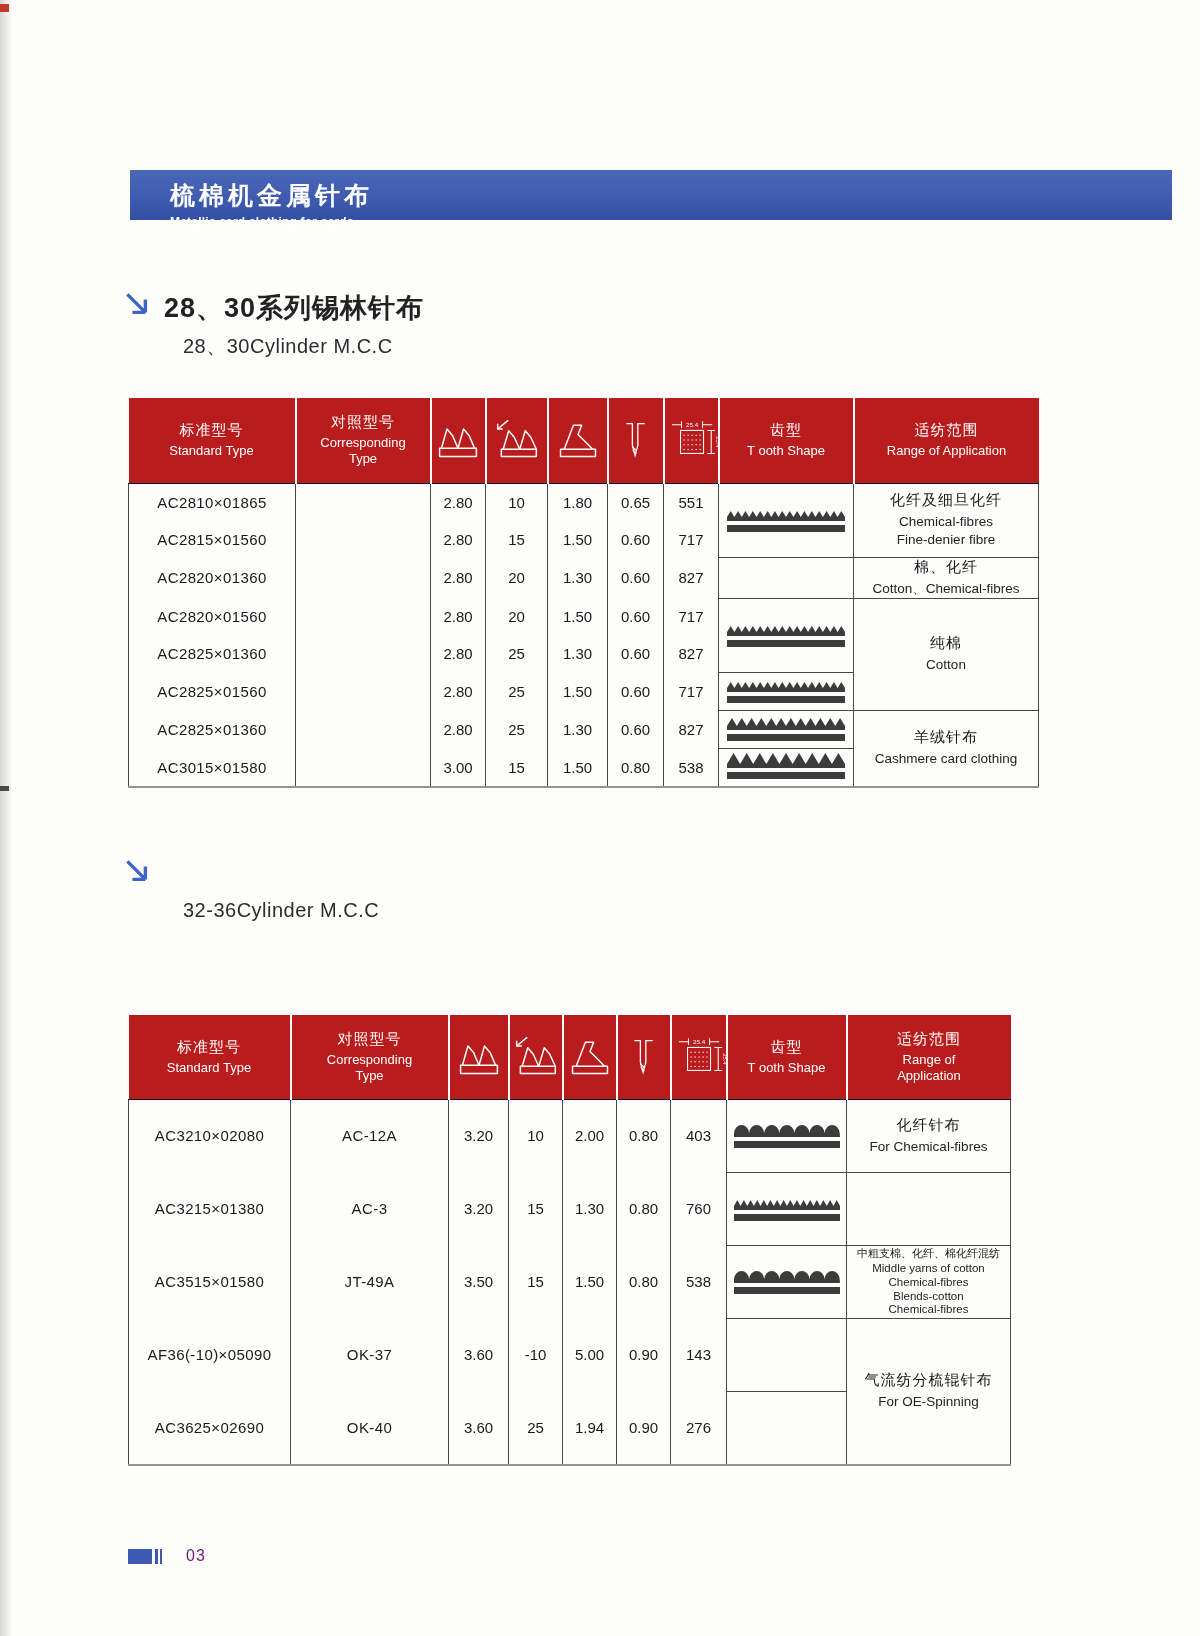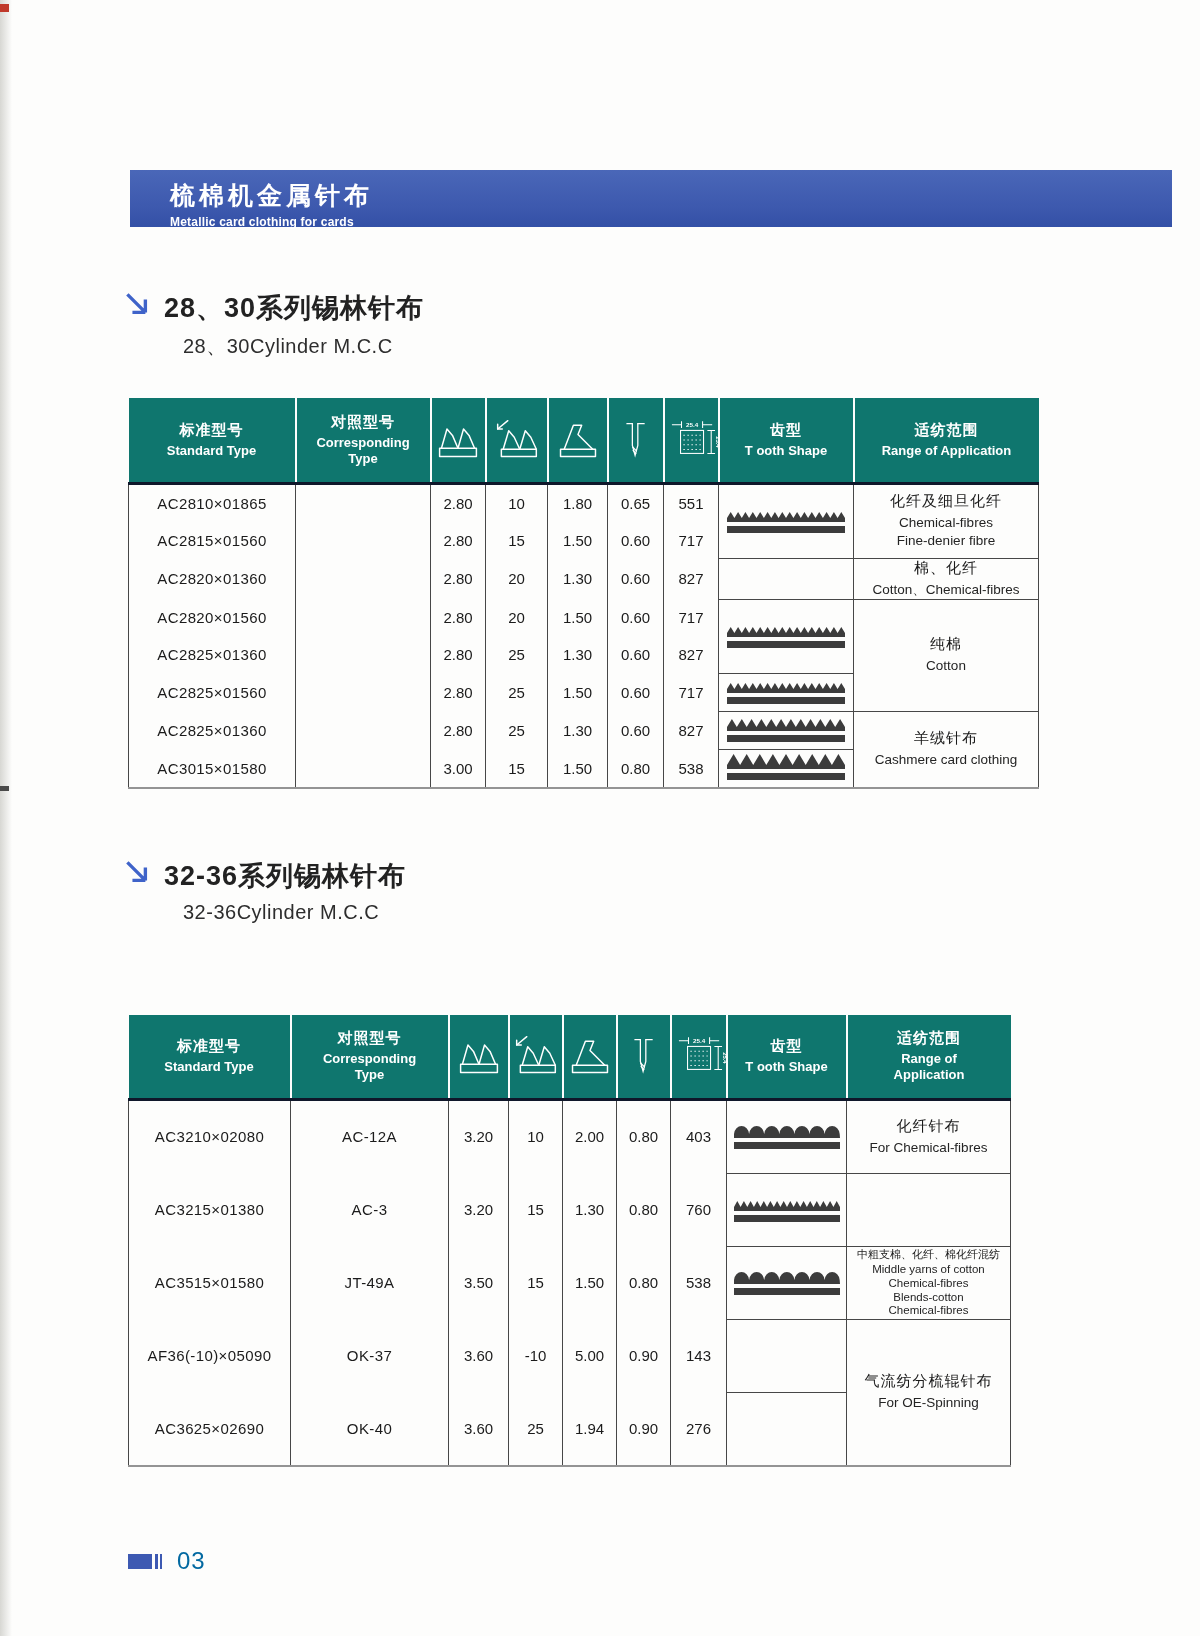--- a/index.html
+++ b/index.html
@@ -4,59 +4,59 @@
 <style>
   html,body{margin:0;padding:0;background:#e9e9e6;}
   .page{position:relative;width:1200px;height:1636px;margin:0 auto;background:#fdfdfc;overflow:hidden;
         font-family:"Liberation Sans","DejaVu Sans",sans-serif;color:#222;}
   .edge-shade{position:absolute;left:0;top:0;bottom:0;width:12px;
         background:linear-gradient(90deg,#d7d7d3,rgba(253,253,252,0));}
   .edge-red{position:absolute;left:0;top:4px;width:9px;height:8px;background:#c0392b;}
   .edge-dash{position:absolute;left:0;top:786px;width:9px;height:5px;background:#4a4a4a;}
 
   
-  .banner{position:absolute;left:130px;top:170px;width:1042px;height:57px;box-sizing:border-box;
+  .banner{position:absolute;left:130px;top:170px;width:1042px;height:50px;box-sizing:border-box;
           padding:9px 0 0 40px;color:#fff;
           background:linear-gradient(180deg,#4a67b8 0%,#3d59ae 65%,#3350a6 100%);}
   .banner-zh{font-size:25px;font-weight:bold;letter-spacing:4px;}
   .banner-en{font-size:12px;font-weight:bold;margin-top:3px;letter-spacing:.2px;}
 
   
   .sec{position:absolute;left:124px;}
   .sec1{top:290px;} .sec2{top:858px;}
   .sec-title{display:flex;align-items:center;gap:13px;font-size:27px;font-weight:bold;color:#222;letter-spacing:1px;}
   .sec-sub{font-size:20px;color:#2d2d2d;margin:7px 0 0 59px;letter-spacing:.5px;}
 
   
   table.spec{position:absolute;left:128px;border-collapse:collapse;table-layout:fixed;
              border-bottom:2px solid #949494;}
   .t1{top:398px;width:910px;} .t2{top:1015px;width:882px;}
-  table.spec thead th{background:#0f766e;color:#fff;font-weight:bold;vertical-align:middle;
-             border-right:2px solid #fdfdfc;border-bottom:3px solid #0f172a;padding:4px 2px;box-sizing:border-box;}
+  table.spec thead th{background:#b91c1c;color:#fff;font-weight:normal;vertical-align:middle;
+             border-right:2px solid #fdfdfc;border-bottom:1px solid #0f172a;padding:4px 2px;box-sizing:border-box;}
   table.spec thead th:last-child{border-right:0;}
   .t1 thead th{height:85px;} .t2 thead th{height:84px;}
   .hzh{font-size:15px;letter-spacing:1px;text-align:center;}
   .hen{font-size:13px;line-height:1.25;margin-top:3px;text-align:center;}
   th.icon svg{display:block;margin:0 auto;}
   table.spec tbody td{border-left:1px solid #474747;border-right:1px solid #474747;
              text-align:center;vertical-align:middle;font-size:15px;color:#1b1b1b;padding:0;}
   .t1 tbody td{height:37px;} .t2 tbody td{height:72px;}
   td.model{letter-spacing:.4px;}
   td.gcell{border-top:1px solid #474747;}
   td.range .zh{font-size:15px;margin-bottom:3px;letter-spacing:1px;}
   td.range .en{font-size:13.5px;line-height:1.32;color:#242424;}
   td.range.small .zh{font-size:11px;margin-bottom:1px;letter-spacing:0;text-align:center;}
   td.range.small .en{font-size:11.5px;line-height:1.18;}
 
   
   .footer{position:absolute;left:128px;top:1547px;display:flex;align-items:center;}
   .f-box{width:24px;height:15px;background:#3d59b2;margin-right:3px;}
   .f-bar{width:3px;height:15px;background:#3d59b2;margin-right:2px;}
   .f-bar.thin{width:2px;}
-  .f-num{font-size:24px;color:#0369a1;margin-left:13px;letter-spacing:1px;}
+  .f-num{font-size:16px;color:#701a75;margin-left:22px;letter-spacing:1px;}
 </style>
 </head>
 <body>
 
 <div class="page">
   <div class="edge-shade"></div>
   <div class="edge-red"></div>
   <div class="edge-dash"></div>
 
   <header class="banner">
@@ -271,21 +271,20 @@
       </tbody>
   </table>
 
   <section class="sec sec2">
     <div class="sec-title">
       <span>
         <svg width="27" height="27" viewBox="0 0 24 24">
             <path d="M3 3 L19 19 M19 19 V7.5 M19 19 H7.5" stroke="#3f63c9" stroke-width="3" fill="none"></path>
           </svg>
       </span>
-      <span>32-36系列锡林针布</span>
     </div>
     <div class="sec-sub">32-36Cylinder M.C.C</div>
   </section>
 
   <table class="spec t2">
       <colgroup>
         <col style="width: 162px;">
         <col style="width: 158px;">
         <col style="width: 60px;">
         <col style="width: 54px;">

